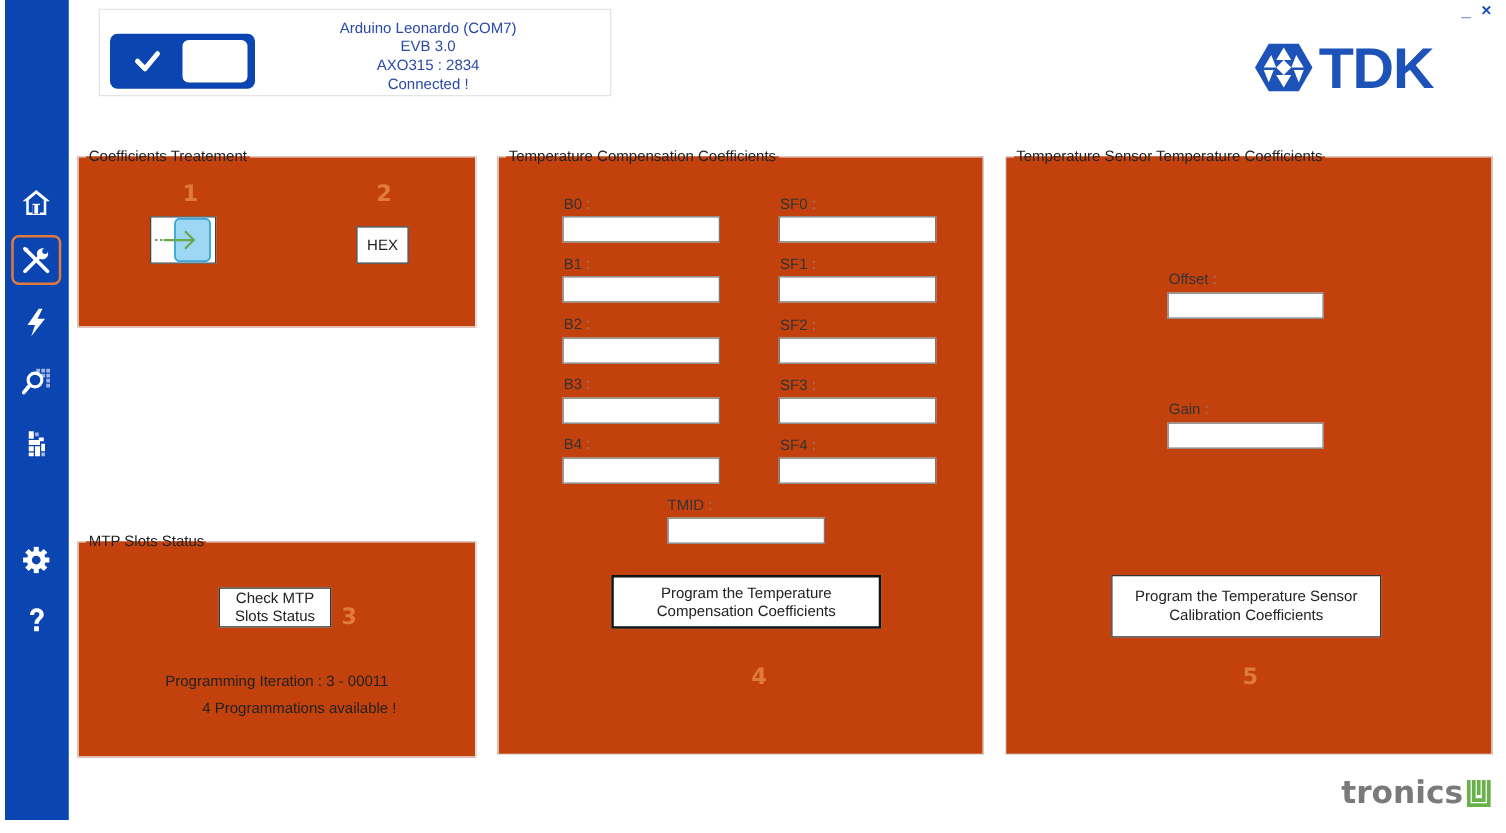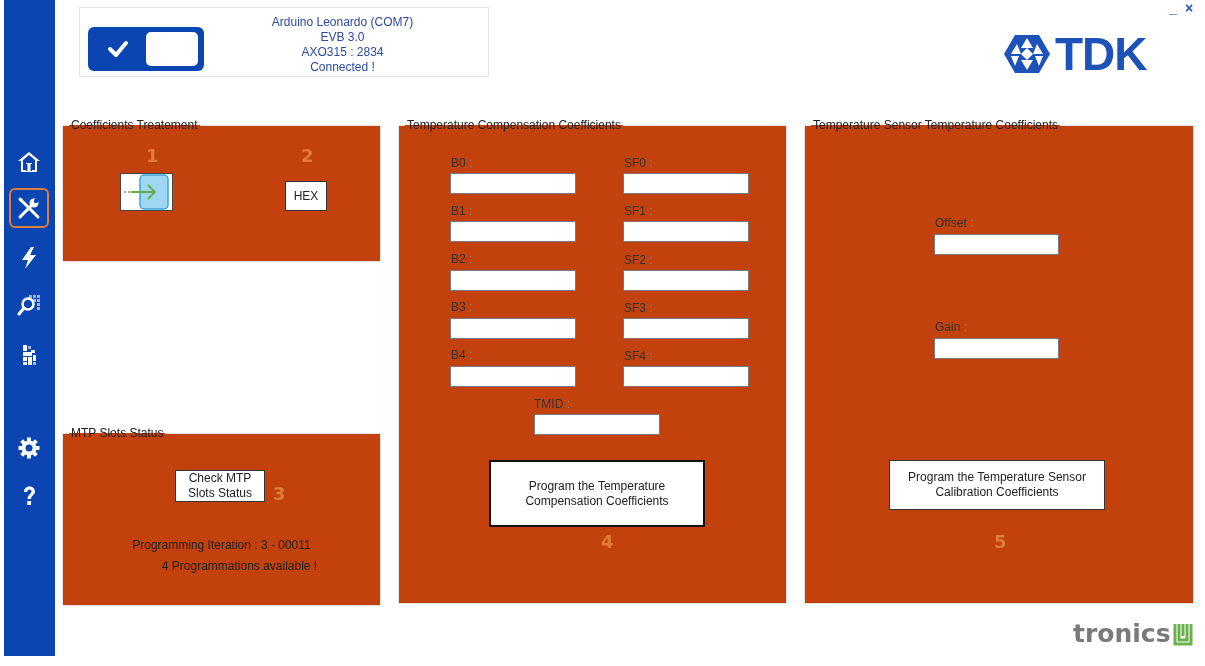--- a/index.html
+++ b/index.html
@@ -208,21 +208,21 @@
 <input class="text-input" style="left: 623px; top: 318px;" value="">
 
 <div class="field-label" style="left:451px; top:348px;"><span>B4</span><span class="colon"> :</span></div>
 <input class="text-input" style="left: 450px; top: 366px;" value="">
 <div class="field-label" style="left:624px; top:349px;"><span>SF4</span><span class="colon"> :</span></div>
 <input class="text-input" style="left: 623px; top: 366px;" value="">
 
 <div class="field-label" style="left:534px; top:397px;"><span>TMID</span><span class="colon"> :</span></div>
 <input class="text-input" style="left: 534px; top: 414px;" value="">
 
-<div class="btn bold-border" style="left:489px; top:460px; width:216px; height:67px; flex-direction:column;">
+<div class="btn bold-border" style="left:489px; top:460px; width:216px; height:43px; flex-direction:column;">
   <span>Program the Temperature</span>
   <span>Compensation Coefficients</span>
 </div>
 <div class="step-num" style="left:601px; top:531px;">4</div>
 
 <fieldset class="group" style="left:804px; top:118px; width:390px; height:486px;">
   <legend>Temperature Sensor Temperature Coefficients</legend>
 </fieldset>
 <div class="field-label" style="left:935px; top:216px;"><span>Offset</span><span class="colon"> :</span></div>
 <input class="text-input" style="left: 934px; top: 234px; width: 125px;" value="">

